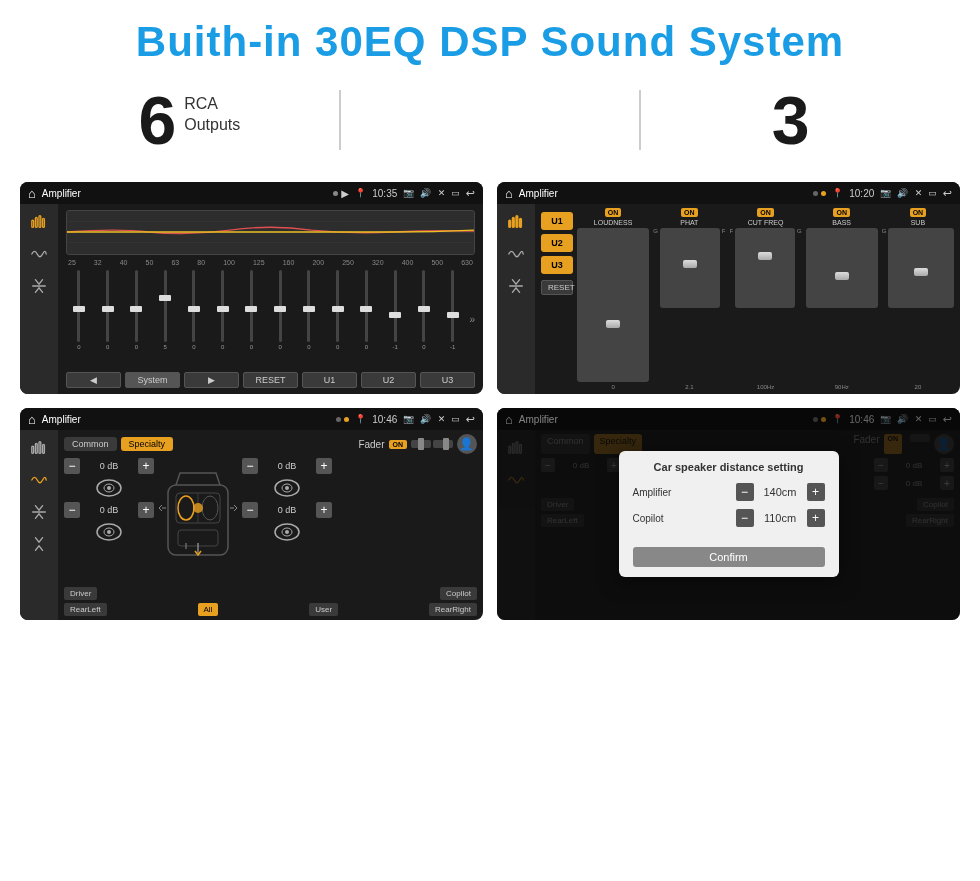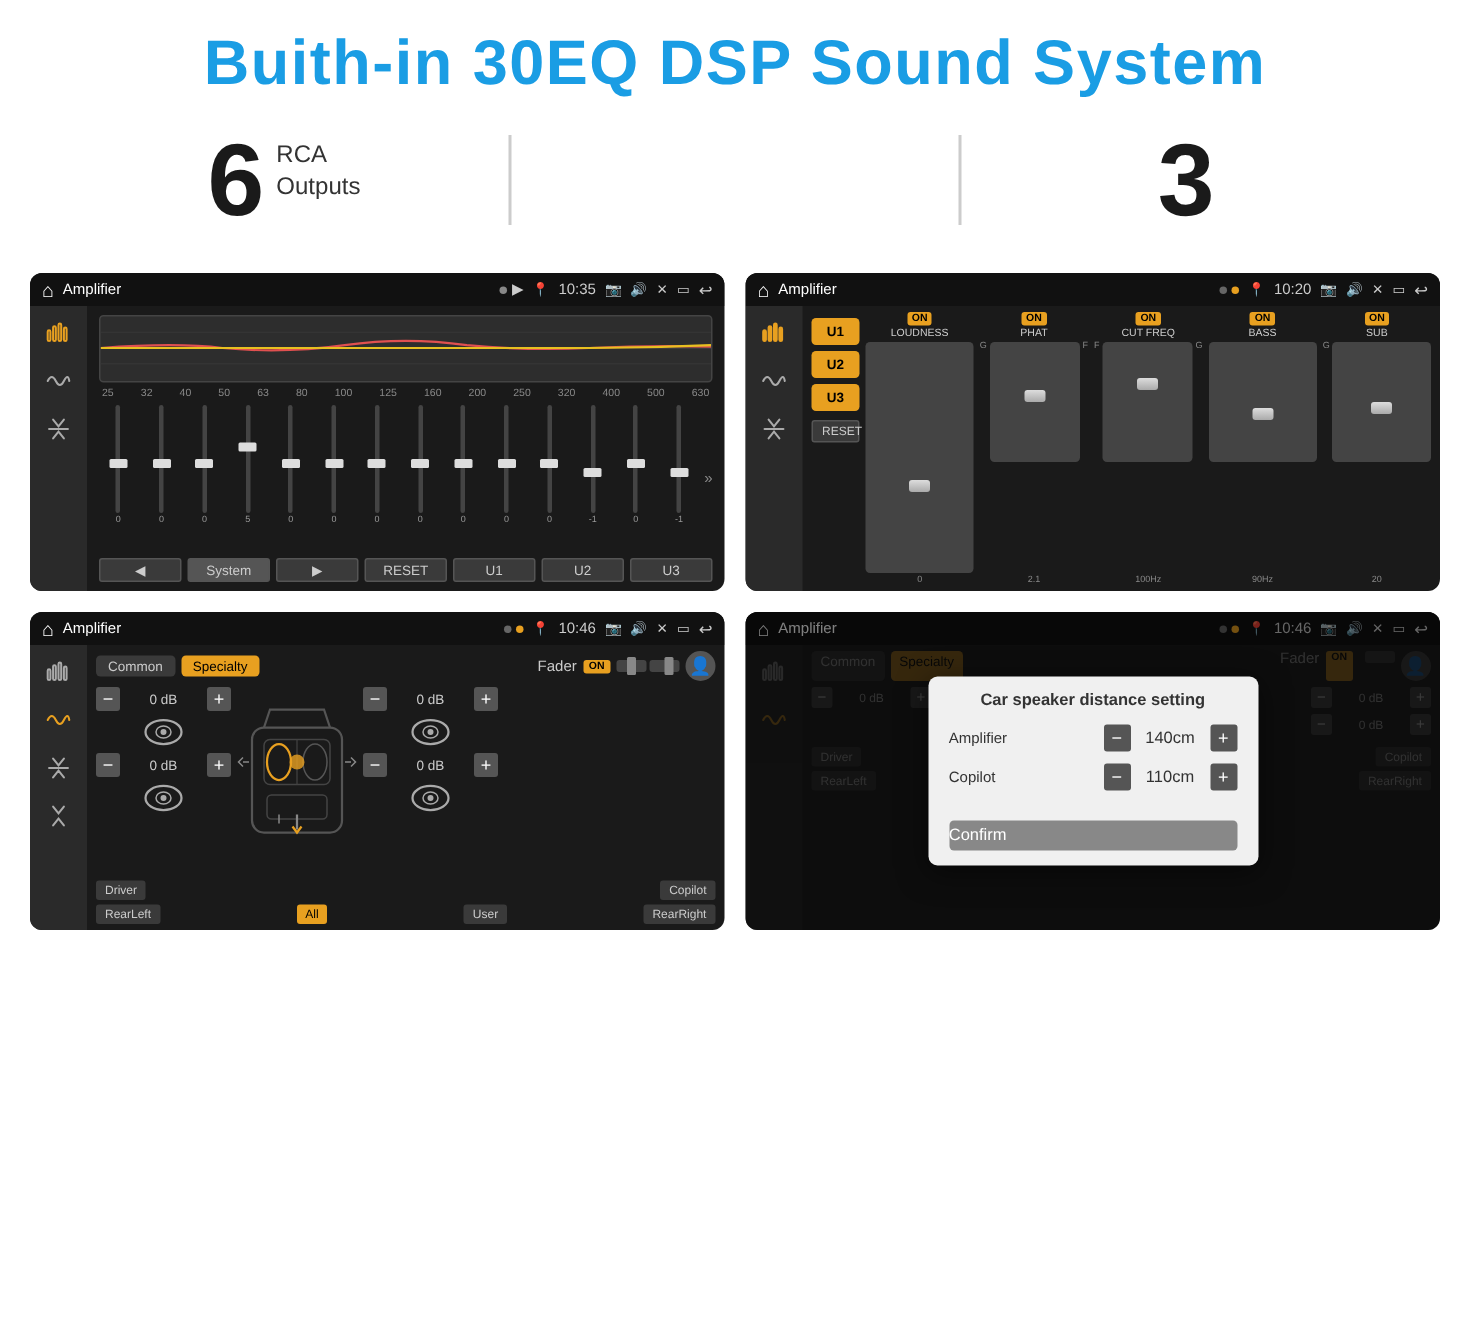--- a/index.html
+++ b/index.html
@@ -421,20 +421,21 @@
       align-items: center;
       justify-content: center;
       font-size: 12px;
     }
     .dialog-confirm-btn {
       background: #888;
       color: #fff;
       font-size: 11px;
       padding: 4px 0;
       border-radius: 3px;
+      text-align: center;
       width: 100%;
       margin-top: 20px;
       cursor: pointer;
     }
     .fader-on-indicator {
       background: #e8a020;
       color: #000;
       font-size: 7px;
       font-weight: bold;
       padding: 1px 4px;

